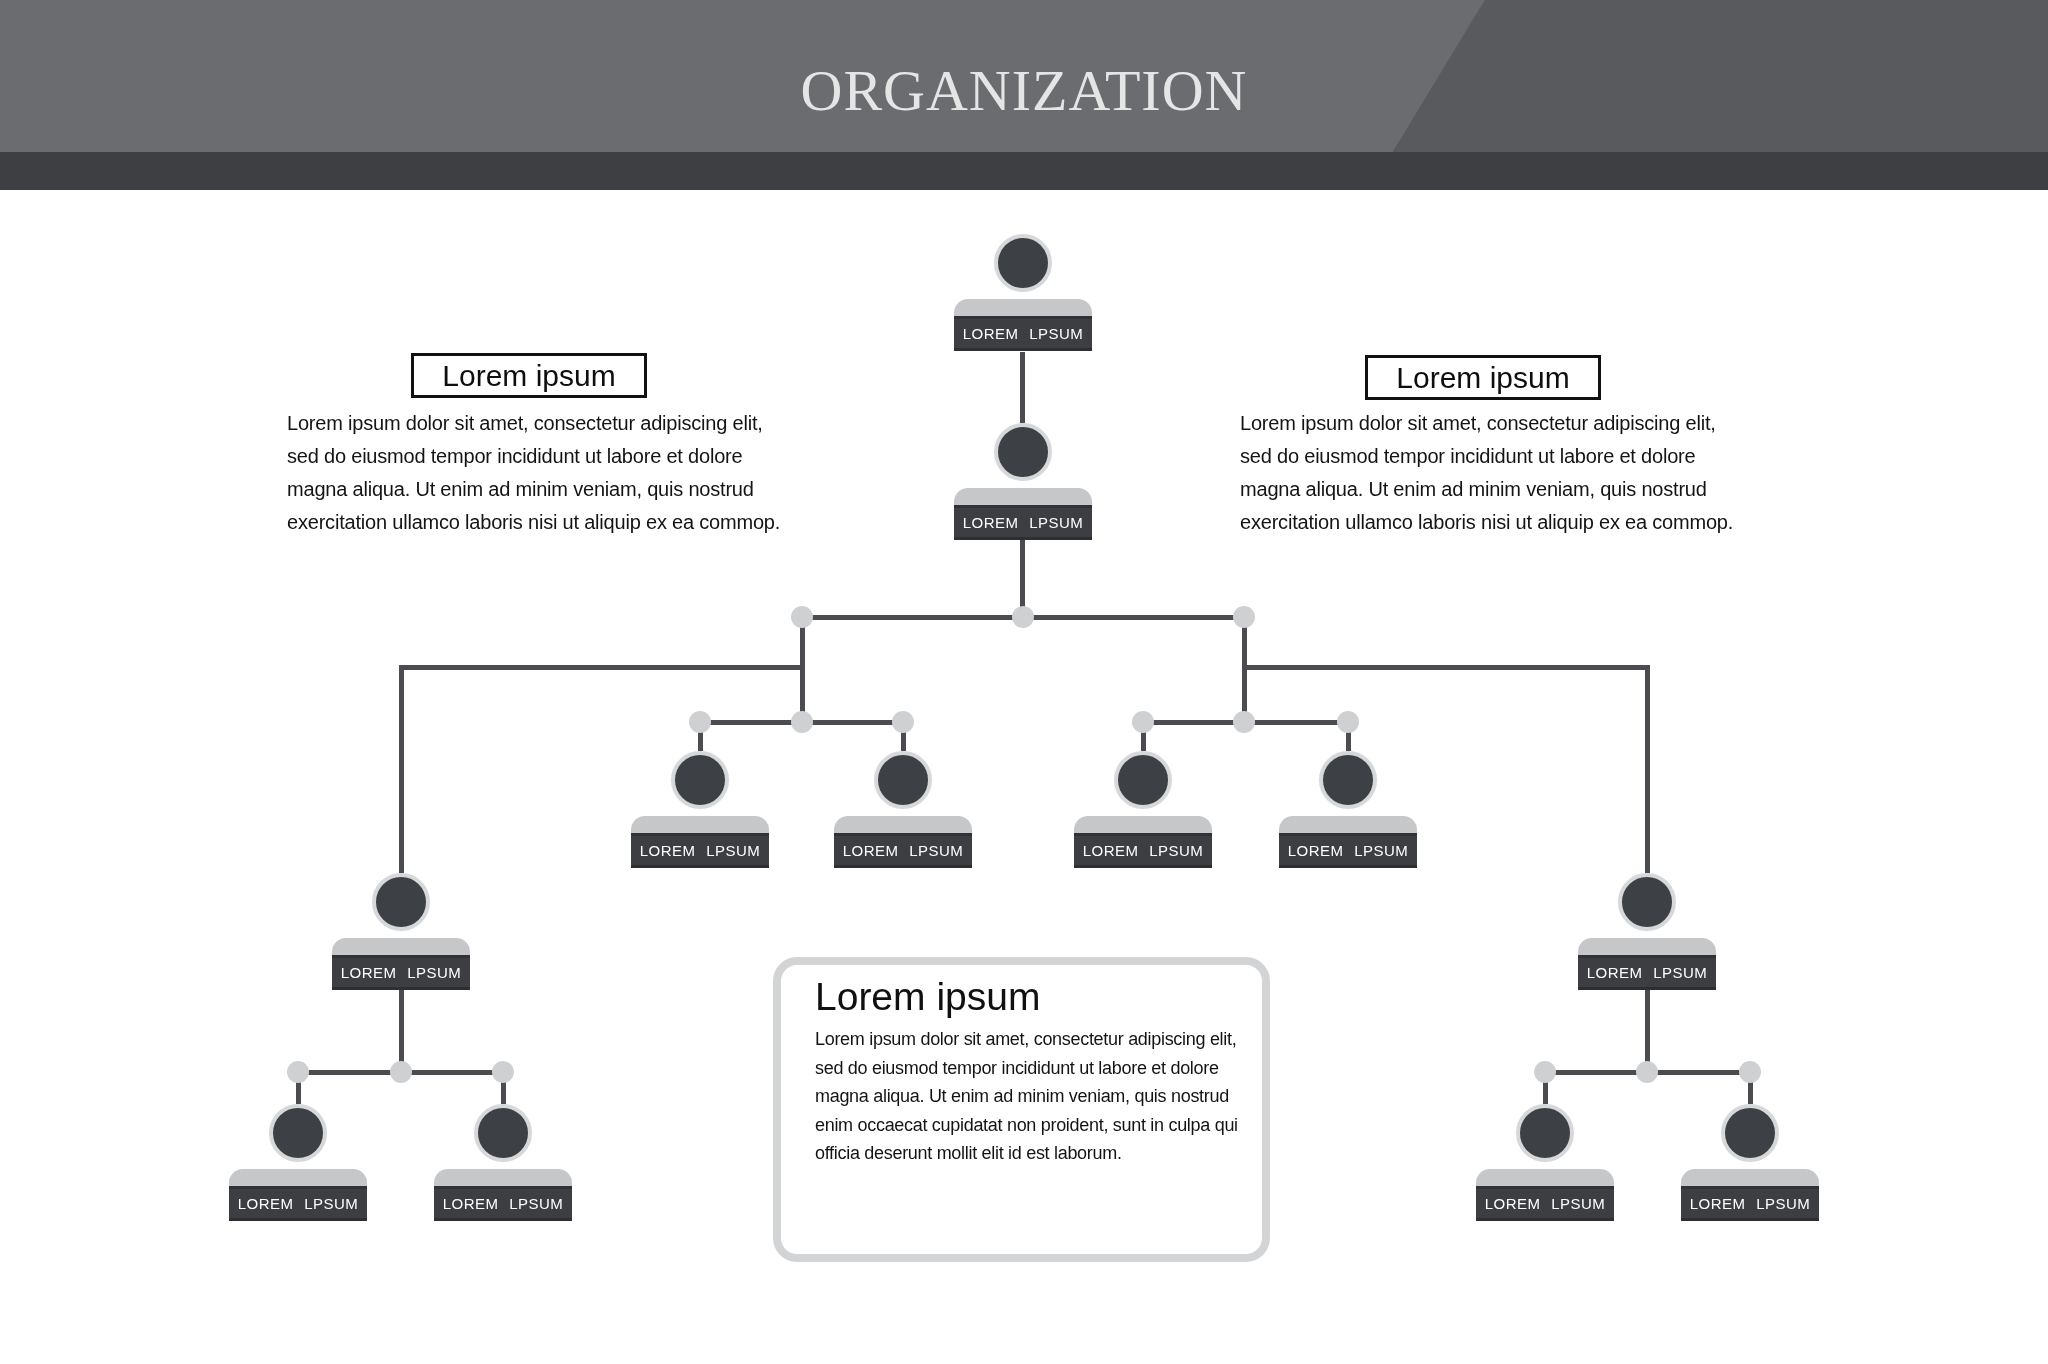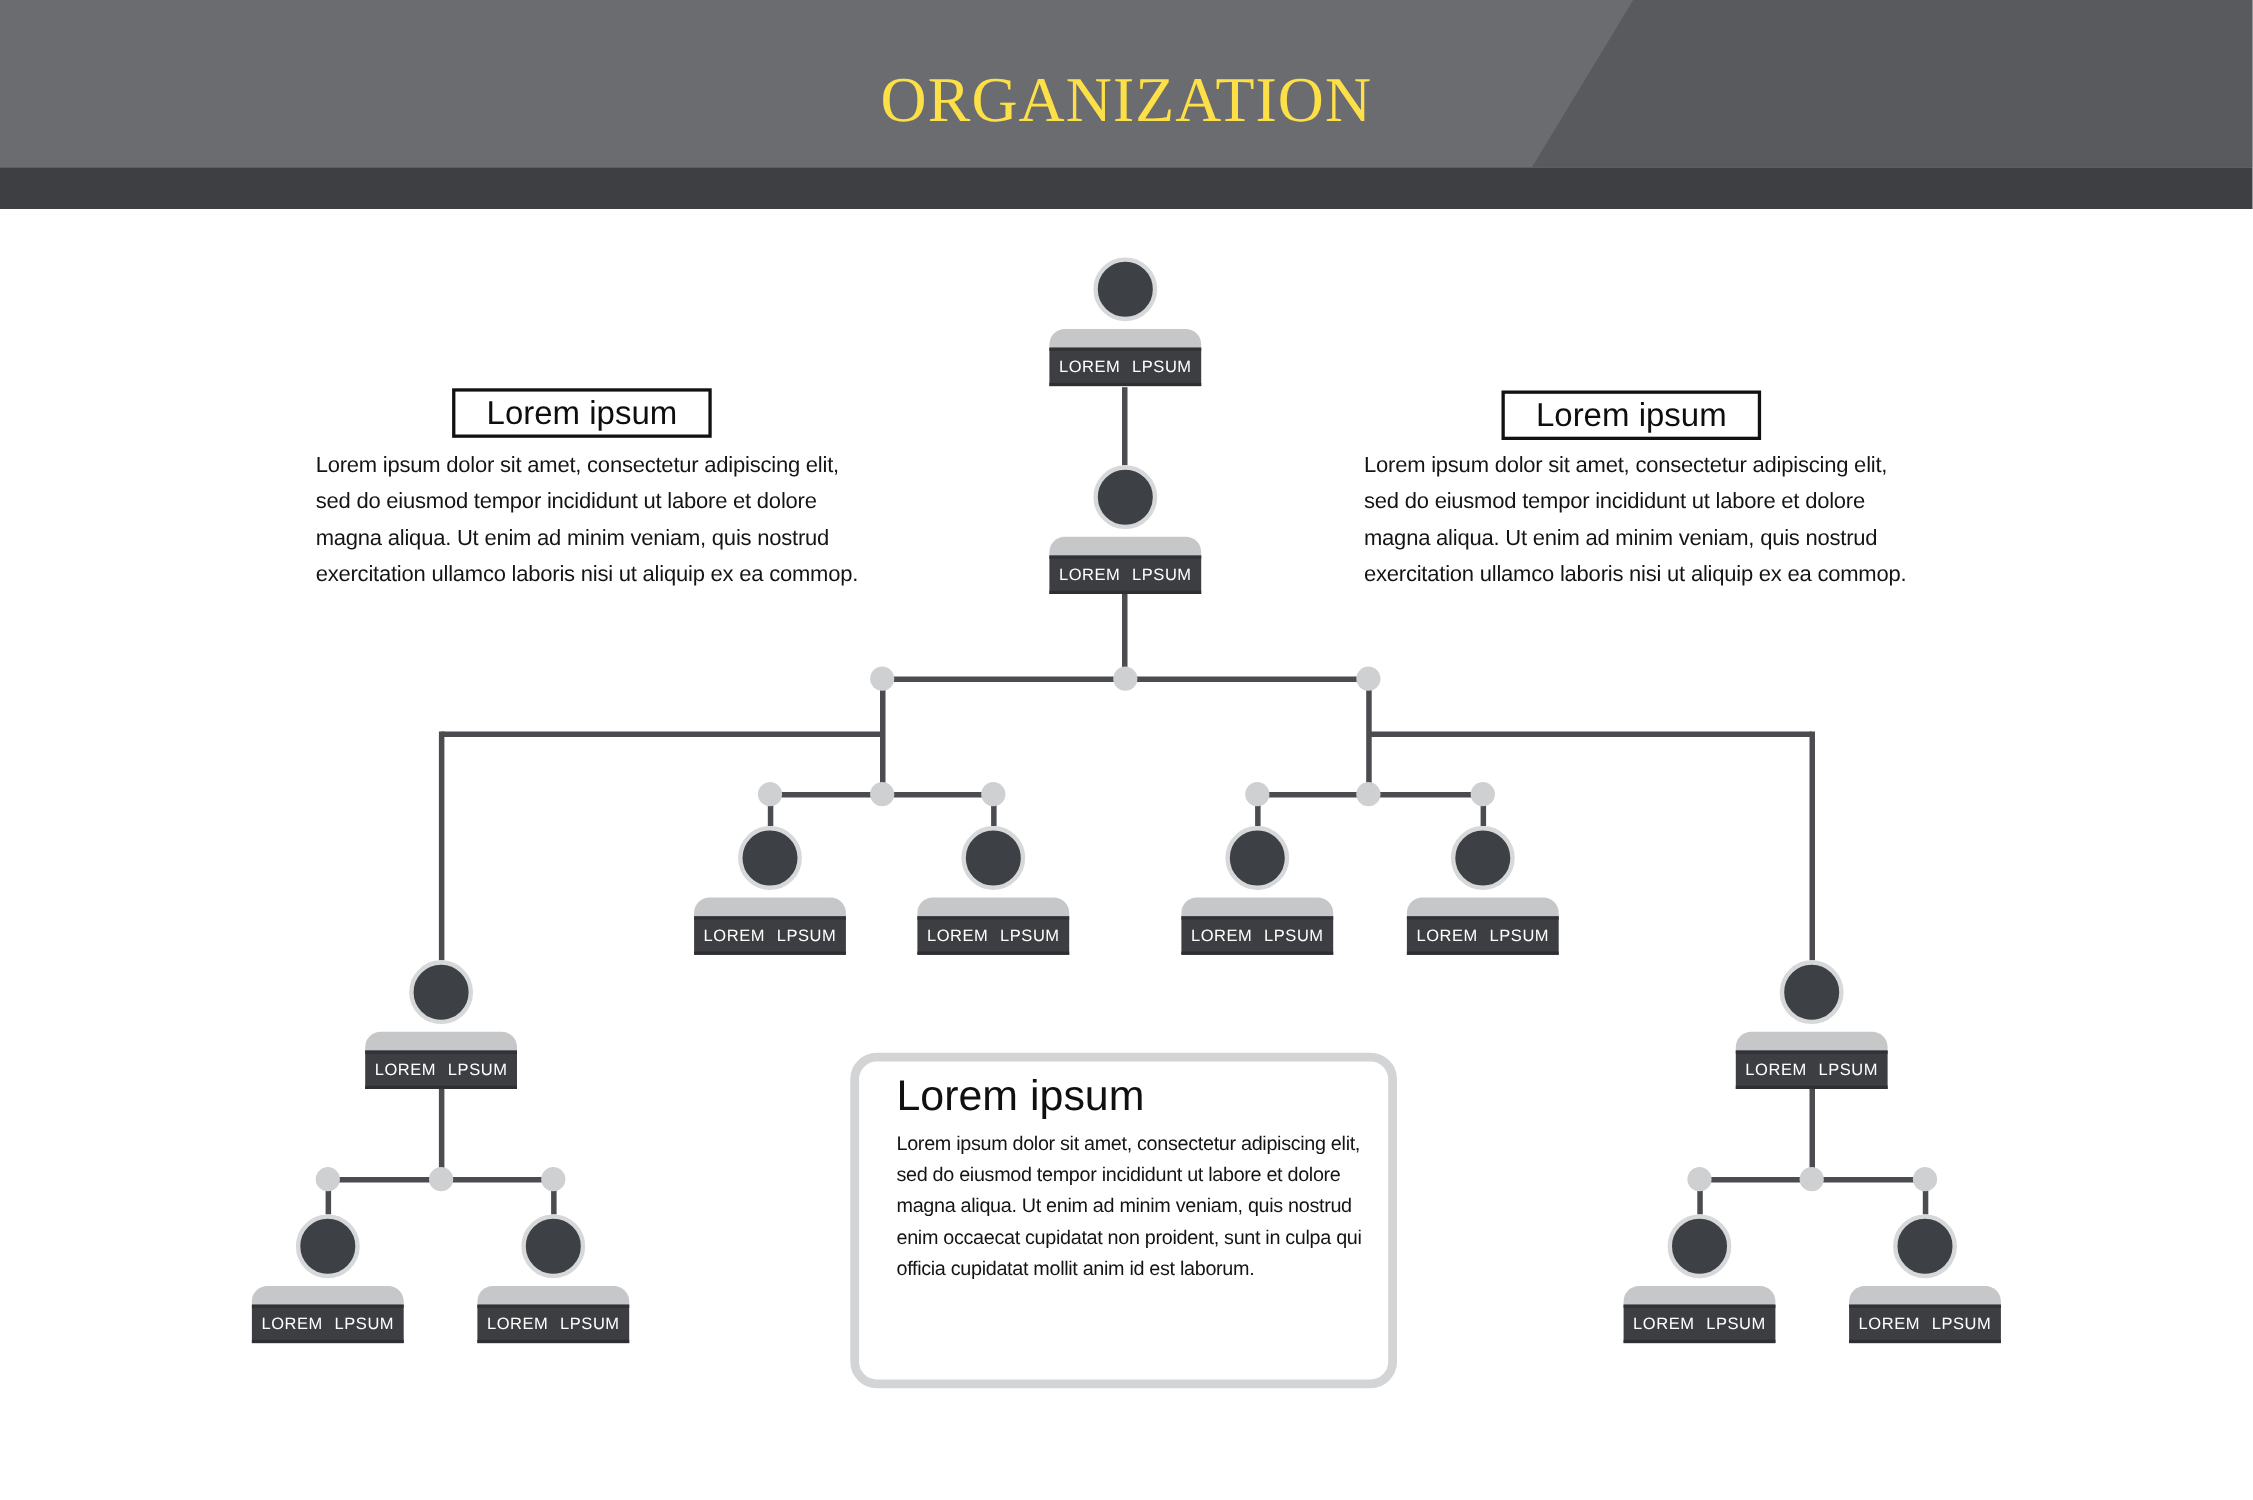--- a/index.html
+++ b/index.html
@@ -5,21 +5,21 @@
   html,body{margin:0;padding:0;background:#ffffff;}
   .canvas{position:relative;width:2048px;height:1364px;background:#ffffff;overflow:hidden;
           font-family:"Liberation Sans",sans-serif;}
 
   
   .header{position:absolute;left:0;top:0;width:2048px;height:152px;background:#6b6c70;}
   .header-accent{position:absolute;inset:0;background:#595a5e;
                  clip-path:polygon(72.5% 0,100% 0,100% 100%,68% 100%);}
   .header-title{position:absolute;left:0;top:0;width:100%;height:152px;
                 display:flex;align-items:center;justify-content:center;
-                color:#fde047;font-family:"Liberation Serif",serif;font-size:58px;
+                color:#e5e5e5;font-family:"Liberation Serif",serif;font-size:58px;
                 letter-spacing:1px;transform:translateY(14px);}
   .header-stripe{position:absolute;left:0;top:152px;width:2048px;height:38px;background:#3e3f43;}
 
   
   .info-title-box{position:absolute;box-sizing:border-box;border:3px solid #111111;
                   background:#ffffff;display:flex;align-items:center;justify-content:center;
                   font-size:30px;color:#0e0e0e;}
   .info-lines{position:absolute;color:#141414;font-size:20px;line-height:33px;
               letter-spacing:-0.2px;}
   .tline{white-space:nowrap;}
@@ -187,17 +187,17 @@
     <div class="bar">LOREM LPSUM</div>
   </div>
 
   <div class="panel">
     <div class="panel-title">Lorem ipsum</div>
     <div class="panel-lines">
       <div class="tline">Lorem ipsum dolor sit amet, consectetur adipiscing elit,</div>
       <div class="tline">sed do eiusmod tempor incididunt ut labore et dolore</div>
       <div class="tline">magna aliqua. Ut enim ad minim veniam, quis nostrud</div>
       <div class="tline">enim occaecat cupidatat non proident, sunt in culpa qui</div>
-      <div class="tline">officia cupidatat mollit anim id est laborum.</div>
+      <div class="tline">officia deserunt mollit elit id est laborum.</div>
     </div>
   </div>
 
 </div>
 
 </body></html>

